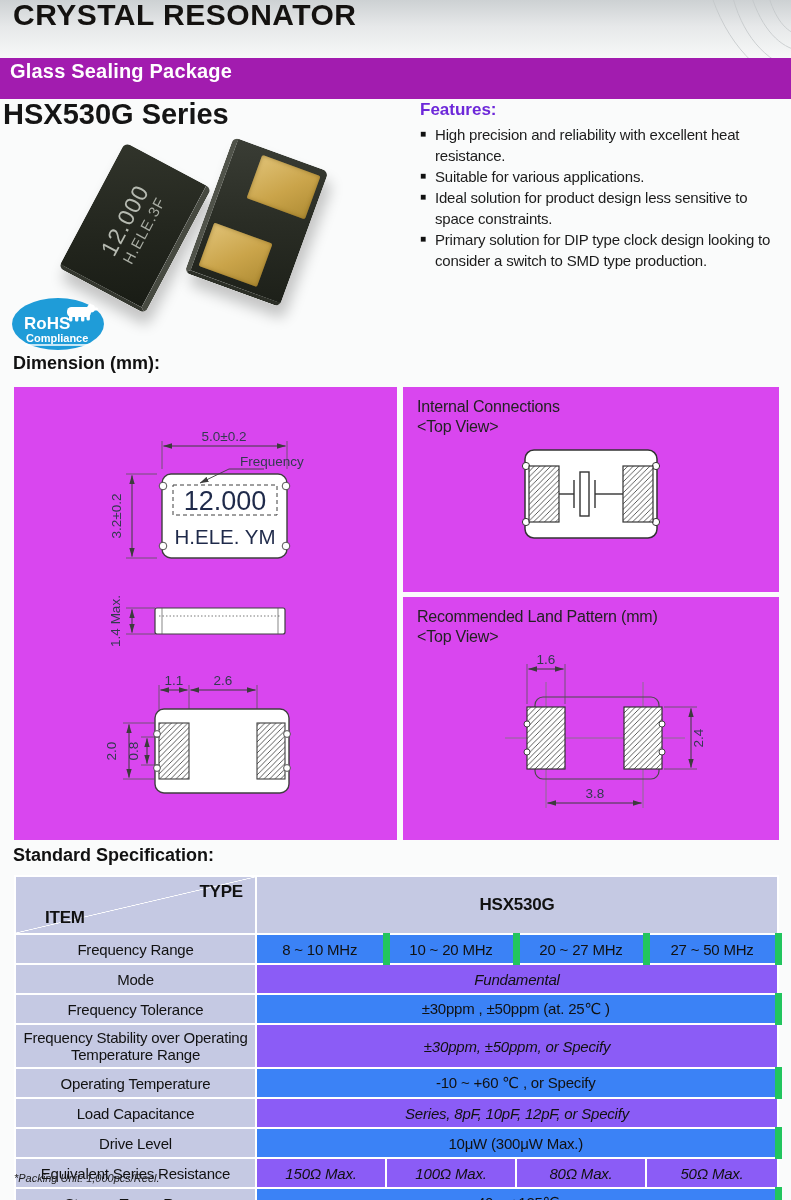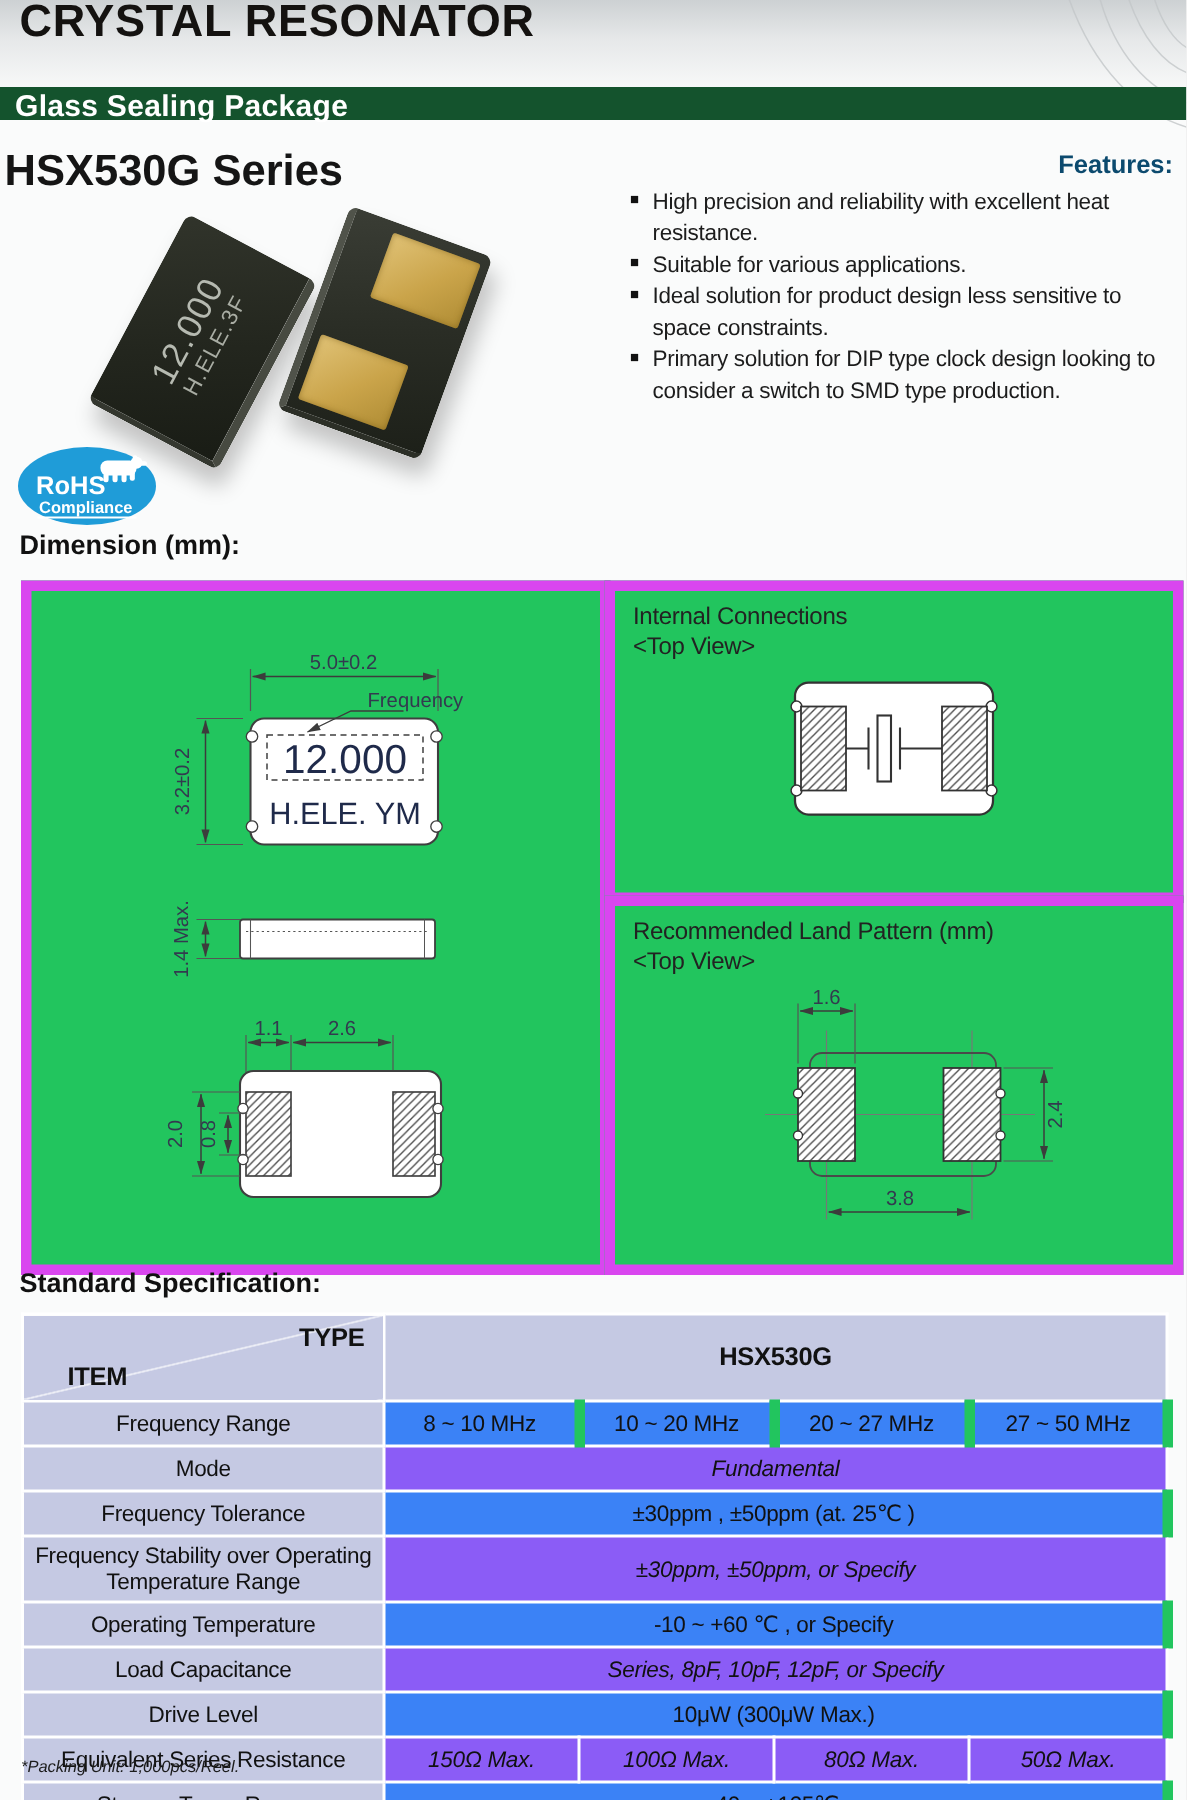--- a/index.html
+++ b/index.html
@@ -5,28 +5,28 @@
   html,body{margin:0;padding:0;background:#e9e9e9;}
   .page{position:relative;width:791px;height:1200px;margin:0 auto;background:#fafbfb;
         font-family:"Liberation Sans","DejaVu Sans",sans-serif;color:#1a1a1a;overflow:hidden;}
 
   
   .hdr-grad{position:absolute;left:0;top:0;width:791px;height:58px;
             background:linear-gradient(180deg,#cdd1d3 0%,#e6e8e9 45%,#f7f8f8 100%);}
   .swirl{position:absolute;right:0;top:0;width:210px;height:95px;pointer-events:none;}
   h1.title{position:absolute;left:13px;top:-2px;margin:0;font-size:30px;font-weight:bold;
            color:#141210;letter-spacing:.5px;}
-  .banner{position:absolute;left:0;top:58px;width:791px;height:22px;background:#14532d;}
+  .banner{position:absolute;left:0;top:58px;width:791px;height:41px;background:#a21caf;}
   .banner span{display:block;padding-left:10px;font-size:20px;font-weight:bold;color:#ffffff;
                line-height:27px;letter-spacing:.2px;}
 
   
   h2.series{position:absolute;left:3px;top:98px;margin:0;font-size:29px;font-weight:bold;color:#151515;}
   .features{position:absolute;left:420px;top:100px;width:362px;}
-  .features h3{margin:0 0 4px 0;font-size:17px;font-weight:bold;color:#0c4a6e;text-align:right;}
+  .features h3{margin:0 0 4px 0;font-size:17px;font-weight:bold;color:#6d28d9;}
   .features ul{margin:0;padding:0;list-style:none;}
   .features li{position:relative;padding-left:15px;font-size:15px;line-height:1.4;color:#1c1c1c;letter-spacing:-0.2px;}
   .features .bullet{position:absolute;left:0;top:3px;font-size:10px;color:#111;}
 
   
   .pkg{position:absolute;border-radius:6px;}
   .pkg-left{left:86px;top:157px;width:92px;height:138px;transform:rotate(28deg);
             background:linear-gradient(150deg,#31342b 0%,#23261e 55%,#191c15 100%);
             border-right:6px solid #474a41;border-bottom:4px solid #34372f;
             box-shadow:8px 10px 14px rgba(0,0,0,.22);}
@@ -43,21 +43,21 @@
             box-shadow:inset 0 0 4px rgba(120,90,20,.6);}
   .pkg-right .pad-top{top:7px;right:6px;}
   .pkg-right .pad-bot{bottom:7px;left:6px;}
 
   .rohs{position:absolute;left:10px;top:295px;width:98px;height:58px;}
 
   
   h3.sec{position:absolute;margin:0;font-size:18px;font-weight:bold;color:#111;}
   .sec-dim{left:13px;top:353px;}
   .sec-spec{left:13px;top:845px;}
-  .dim-box{position:absolute;background:#22c55e;border:7px solid #d946ef;}
+  .dim-box{position:absolute;background:#d946ef;border:2px solid #d946ef;}
   .box-main{left:14px;top:387px;width:379px;height:449px;}
   .box-ic{left:403px;top:387px;width:372px;height:201px;}
   .box-lp{left:403px;top:597px;width:372px;height:239px;}
   .box-title{margin:9px 0 0 12px;font-size:16px;color:#222;letter-spacing:-0.2px;}
   .box-sub{margin:2px 0 0 12px;font-size:16px;color:#222;letter-spacing:-0.2px;}
   svg text{font-family:"Liberation Sans","DejaVu Sans",sans-serif;}
   .dimtxt{fill:#333a4f;font-size:13.5px;}
   .marktxt{fill:#1f2a4a;}
 
   

